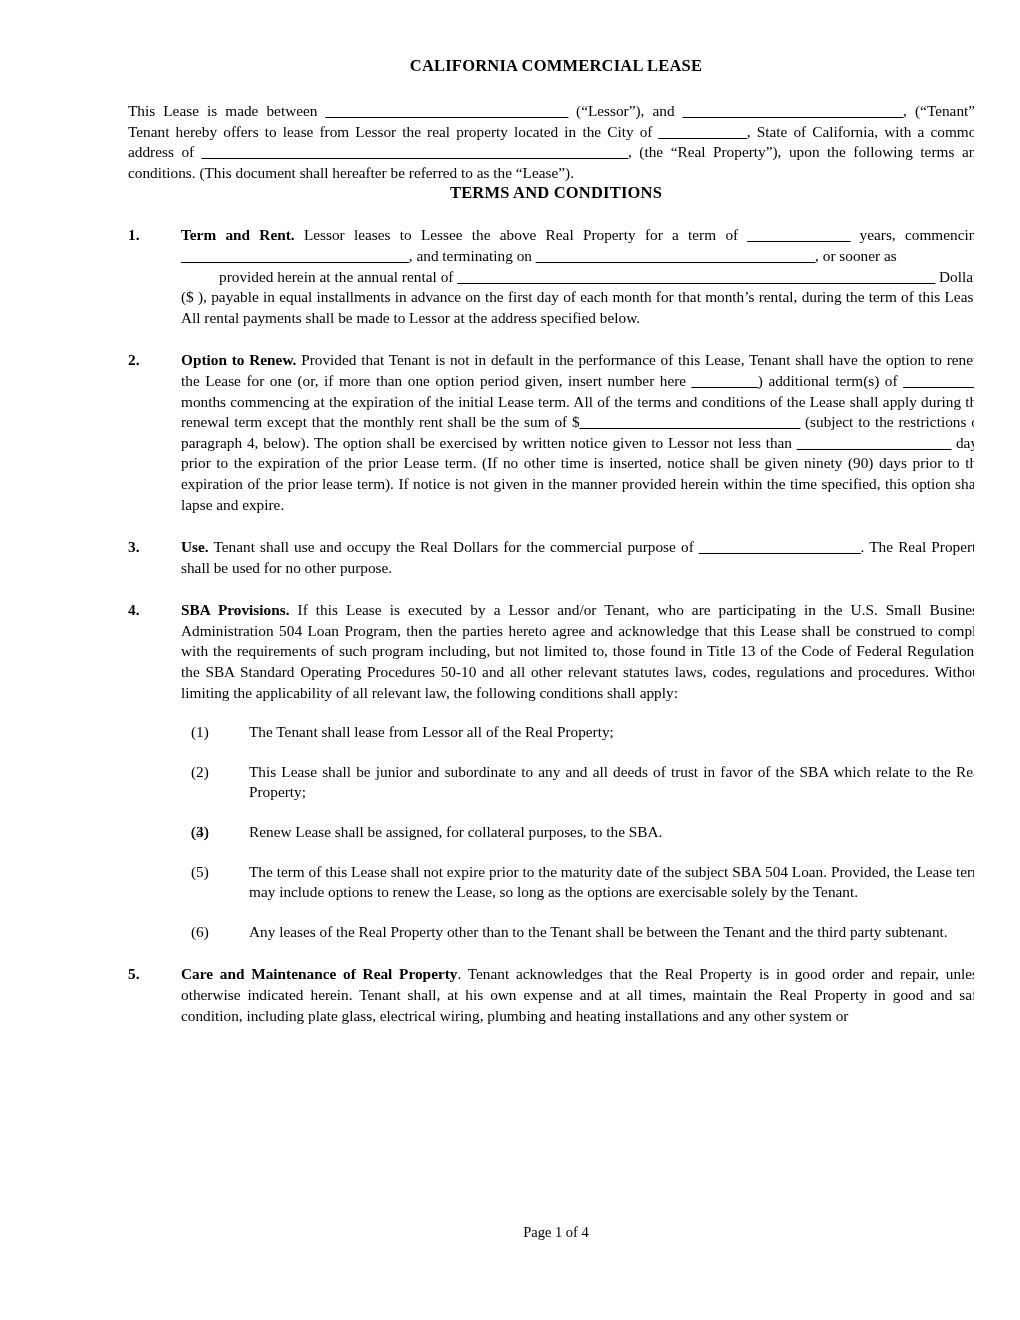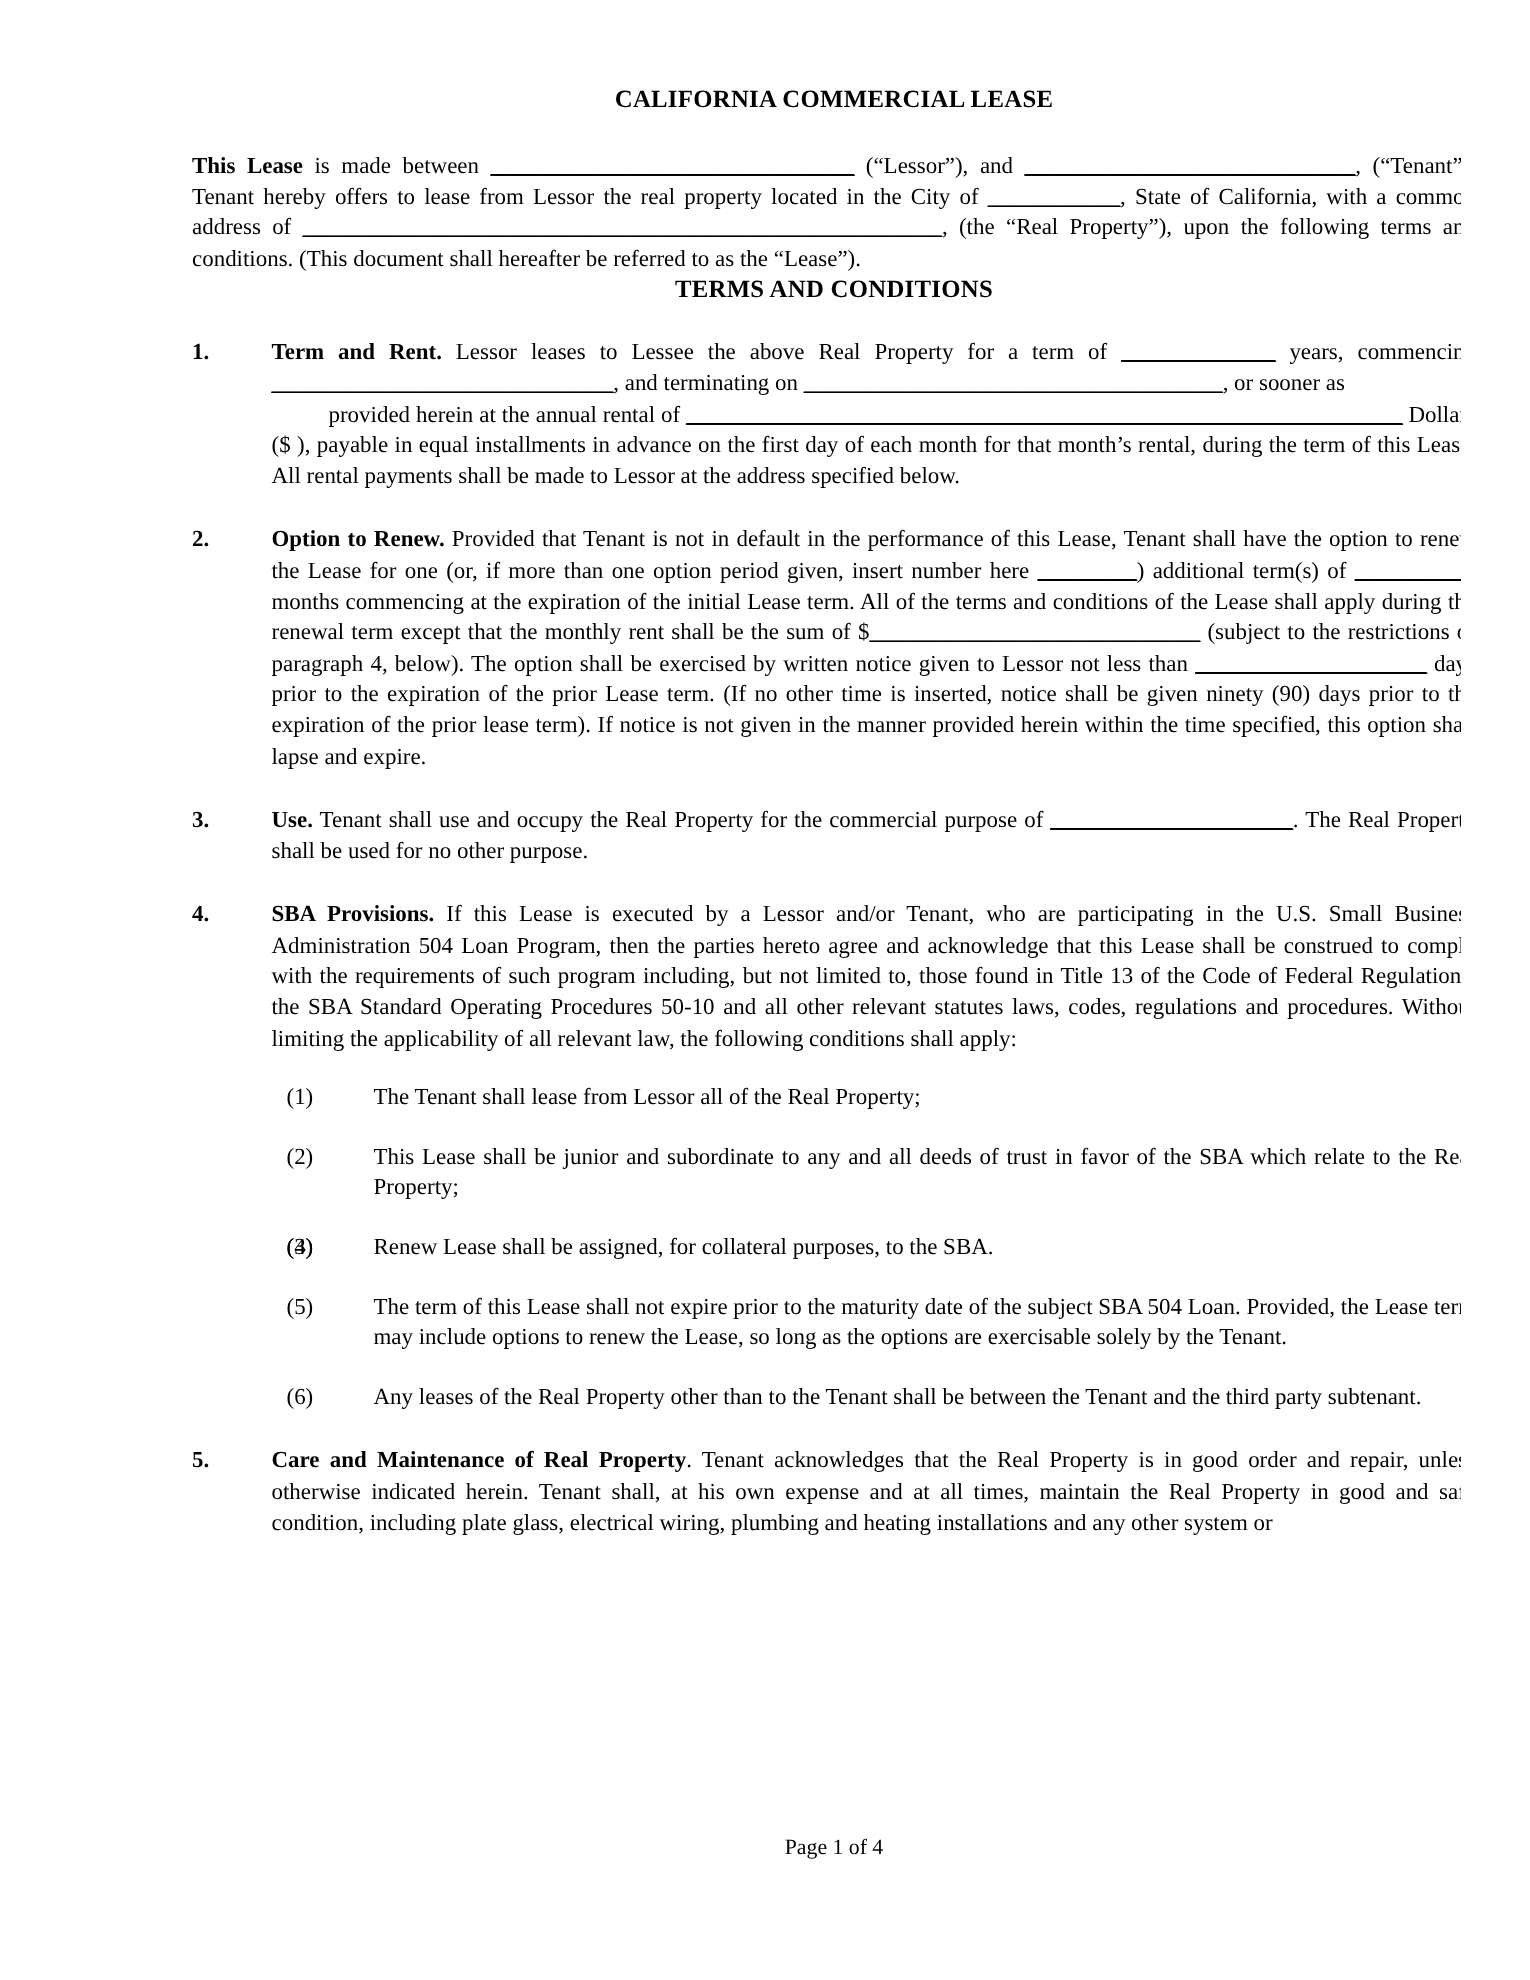--- a/index.html
+++ b/index.html
@@ -40,21 +40,21 @@
     letter-spacing: 0.2px;
     line-height: 20px;
   }
   .intro {
     margin-top: 25px;
     font-size: 15.3px;
     line-height: 20.6px;
     text-align: justify;
     text-justify: inter-word;
   }
-  .intro .lead { font-weight: bold; }
+  .intro .lead { font-weight: normal; }
 
   .clause {
     position: relative;
     margin-top: 22px;
     padding-left: 53px;
     font-size: 15.3px;
     line-height: 20.6px;
     text-align: justify;
     text-justify: inter-word;
   }
@@ -131,21 +131,21 @@
 
     <div class="clause">
       <span class="num">1.</span><span class="lbl">Term and Rent.</span><span>  Lessor leases to Lessee the above Real Property for a term of </span><span class="blank">______________</span><span> years, commencing </span><span class="blank">_______________________________</span><span>, and terminating on </span><span class="blank">______________________________________</span><span>, or sooner as </span><br><span class="indent-line"></span><span>provided herein at the annual rental of </span><span class="blank">_________________________________________________________________</span><span> Dollars ($ ), payable in equal installments in advance on the first day of each month for that month’s rental, during the term of this Lease.  All rental payments shall be made to Lessor at the address specified below.</span>
     </div>
 
     <div class="clause">
       <span class="num">2.</span><span class="lbl">Option to Renew.</span><span>  Provided that Tenant is not in default in the performance of this Lease, Tenant shall have the option to renew the Lease for one (or, if more than one option period given, insert number here </span><span class="blank">_________</span><span>) additional term(s) of </span><span class="blank">___________</span><span> months commencing at the expiration of the initial Lease term.  All of the terms and conditions of the Lease shall apply during the renewal term except that the monthly rent shall be the sum of $</span><span class="blank">______________________________</span><span> (subject to the restrictions of paragraph 4, below).  The option shall be exercised by written notice given to Lessor not less than </span><span class="blank">_____________________</span><span> days prior to the expiration of the prior Lease term.  (If no other time is inserted, notice shall be given ninety (90) days prior to the expiration of the prior lease term).  If notice is not given in the manner provided herein within the time specified, this option shall lapse and expire.</span>
     </div>
 
     <div class="clause">
-      <span class="num">3.</span><span class="lbl">Use.</span><span>  Tenant shall use and occupy the Real Property for the commercial purpose of </span><span class="blank">______________________</span><span>.  The Real Property shall be used for no other purpose.</span>
+      <span class="num">3.</span><span class="lbl">Use.</span><span>  Tenant shall use and occupy the Real Dollars for the commercial purpose of </span><span class="blank">______________________</span><span>.  The Real Property shall be used for no other purpose.</span>
     </div>
 
     <div class="clause">
       <span class="num">4.</span><span class="lbl">SBA Provisions.</span><span>  If this Lease is executed by a Lessor and/or Tenant, who are participating in the U.S. Small Business Administration 504 Loan Program, then the parties hereto agree and acknowledge that this Lease shall be construed to comply with the requirements of such program including, but not limited to, those found in Title 13 of the Code of Federal Regulations, the SBA Standard Operating Procedures 50-10 and all other relevant statutes laws, codes, regulations and procedures. Without limiting the applicability of all relevant law, the following conditions shall apply:</span>
     </div>
 
     <div class="sublist">
       <div class="subclause">
         <span class="snum">(1)</span><span class="nojust">The Tenant shall lease from Lessor all of the Real Property;</span>
       </div>

